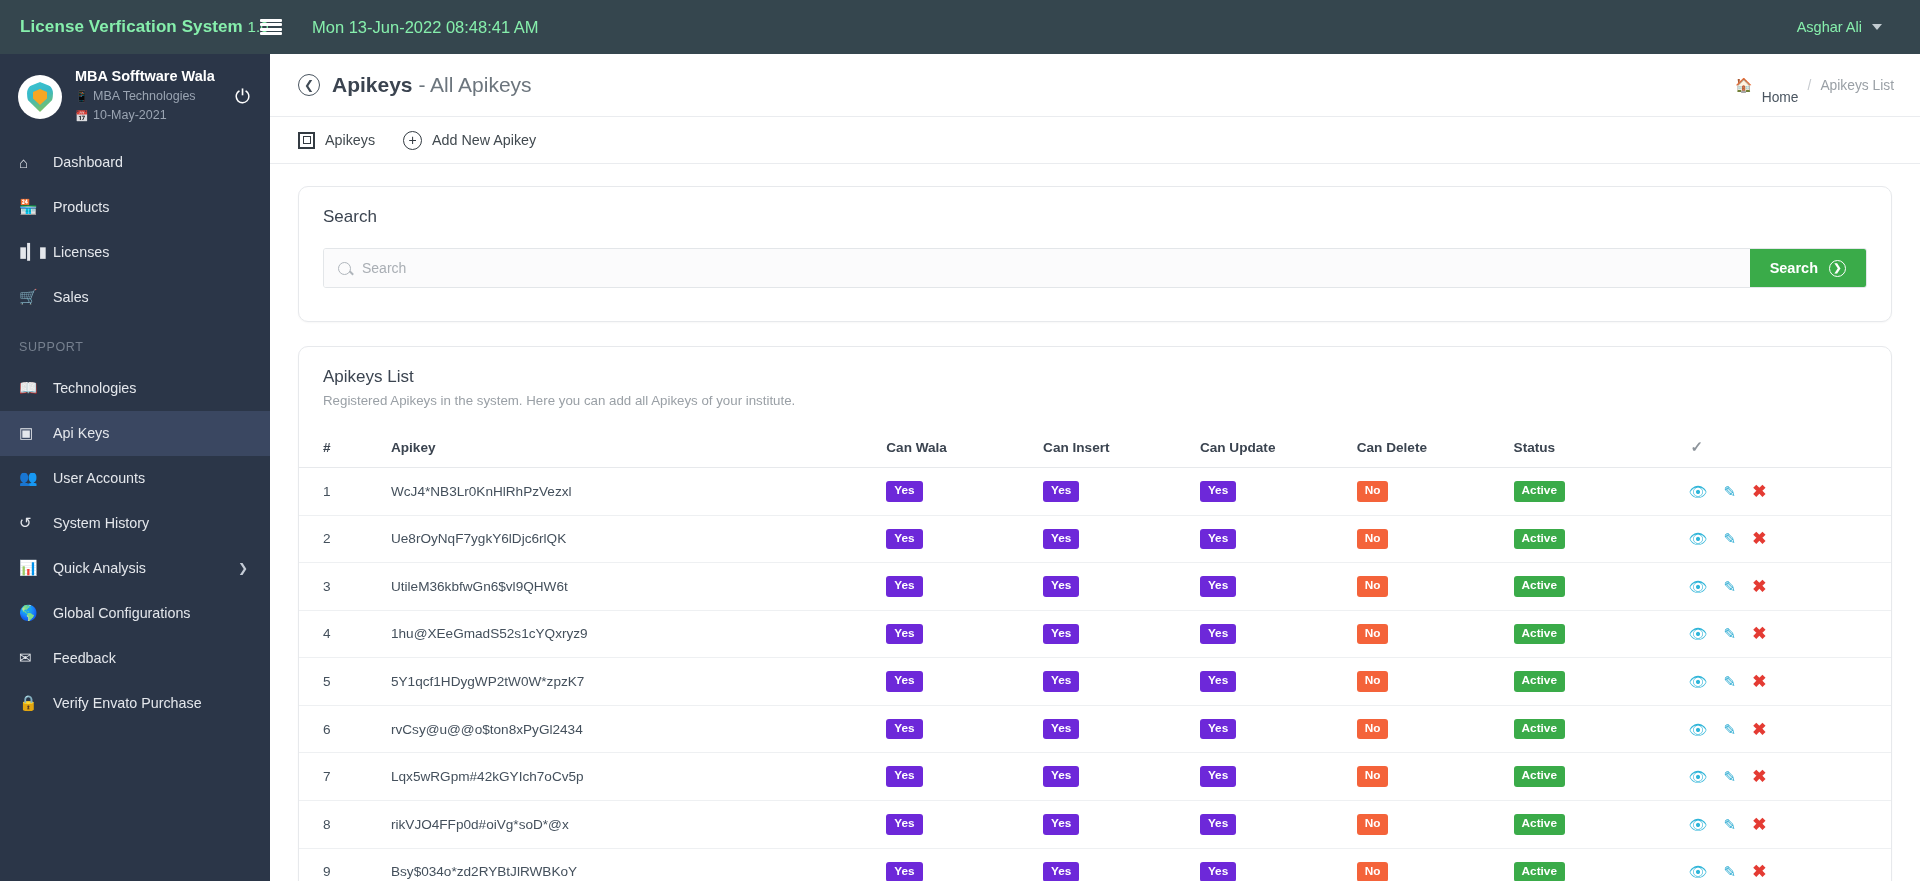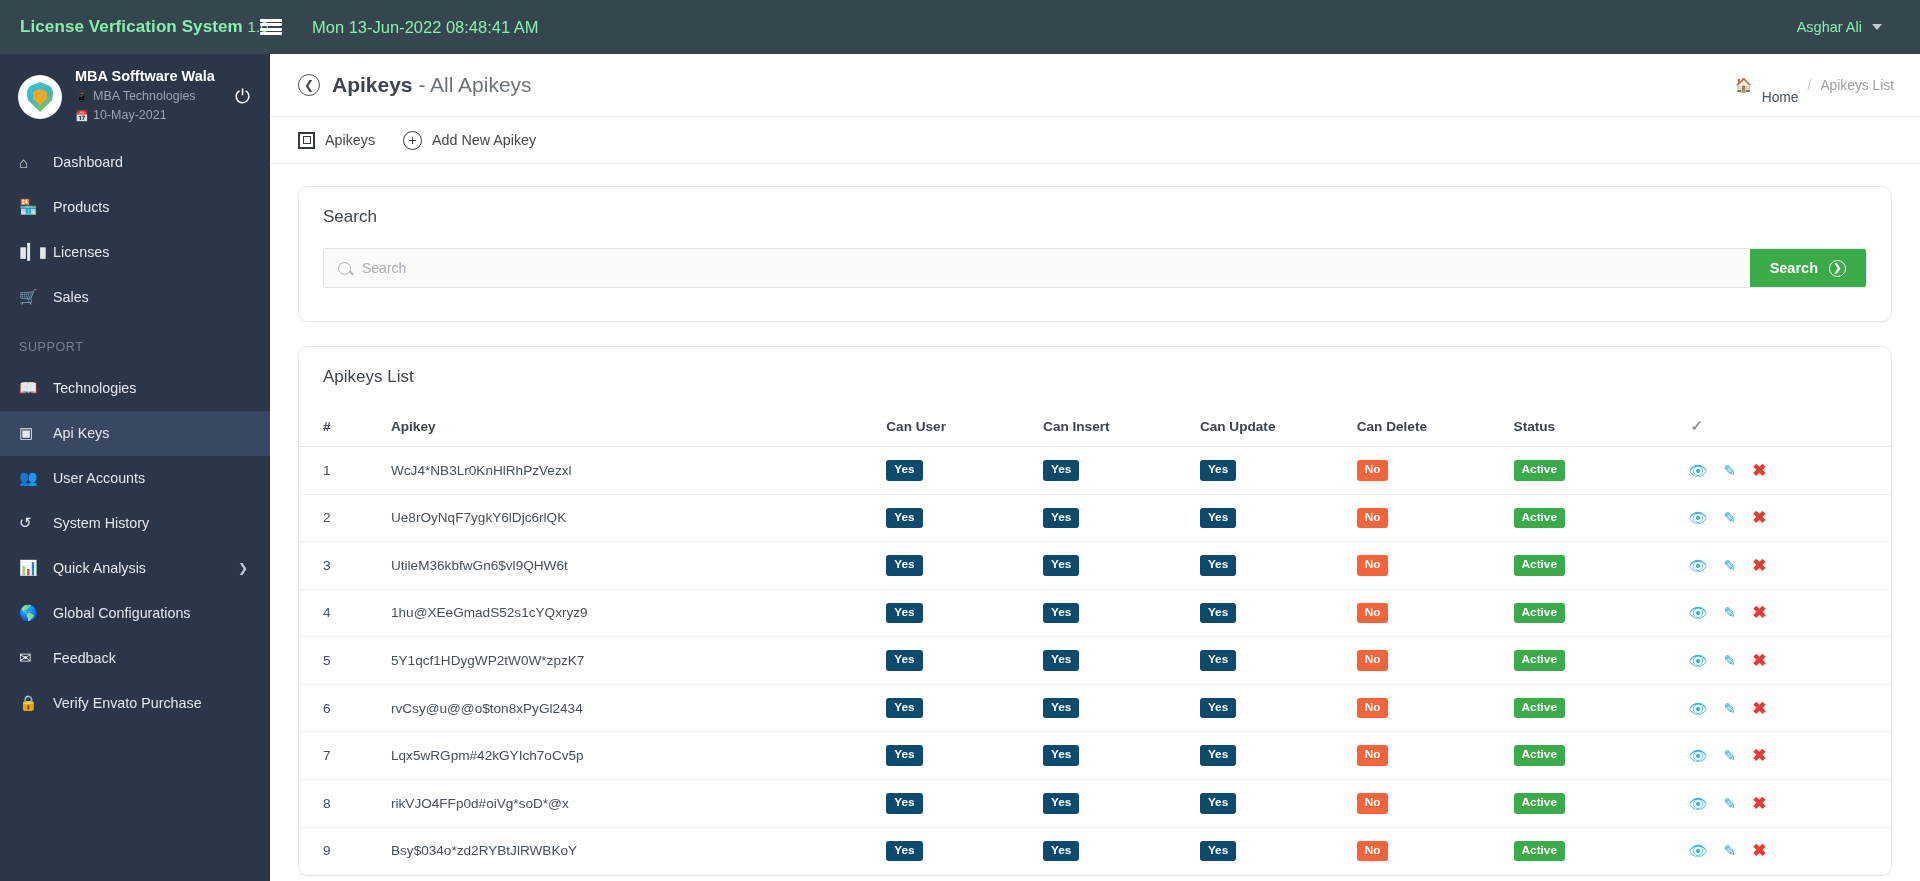--- a/index.html
+++ b/index.html
@@ -264,21 +264,21 @@
   .col-act  { width: 175px; }
   .check-head { color: #8d949b; font-size: 15px; text-align: left; padding-left: 6px !important; }
 
   .badge {
     display: inline-block;
     padding: 3px 8px 4px 8px;
     border-radius: 3px;
     font-size: 11.8px; font-weight: bold;
     color: #ffffff; line-height: 1.15;
   }
-  .badge-yes    { background: #0c4a6e; }
+  .badge-yes    { background: #6d28d9; }
   .badge-no     { background: #f4633a; }
   .badge-active { background: #3aab49; }
 
   .actions { display: flex; align-items: center; gap: 16px; padding-left: 4px; }
   .act { cursor: pointer; display: flex; align-items: center; line-height: 1; }
   .act-view { color: #2fb5d9; font-size: 15px; }
   .act-edit { color: #21a7d0; font-size: 15px; }
   .act-del  { color: #e43b33; font-size: 17px; font-weight: bold; }
 
   
@@ -422,27 +422,28 @@
           </div>
           <button class="search-btn">
             <span>Search</span>
             <span class="arrow-circle">❯</span>
           </button>
         </div>
       </div>
 
       <div class="card">
         <div class="card-title">Apikeys List</div>
+        <div class="card-sub">Registered Apikeys in the system. Here you can add all Apikeys of your institute.</div>
 
         <table>
           <thead>
             <tr>
               <th class="col-idx">#</th>
               <th class="col-key">Apikey</th>
-              <th class="col-perm">Can User</th>
+              <th class="col-perm">Can Wala</th>
               <th class="col-perm">Can Insert</th>
               <th class="col-perm">Can Update</th>
               <th class="col-perm">Can Delete</th>
               <th class="col-stat">Status</th>
               <th class="col-act check-head">✓</th>
             </tr>
           </thead>
           <tbody id="table-body">
               <tr>
                 <td class="col-idx">1</td>

